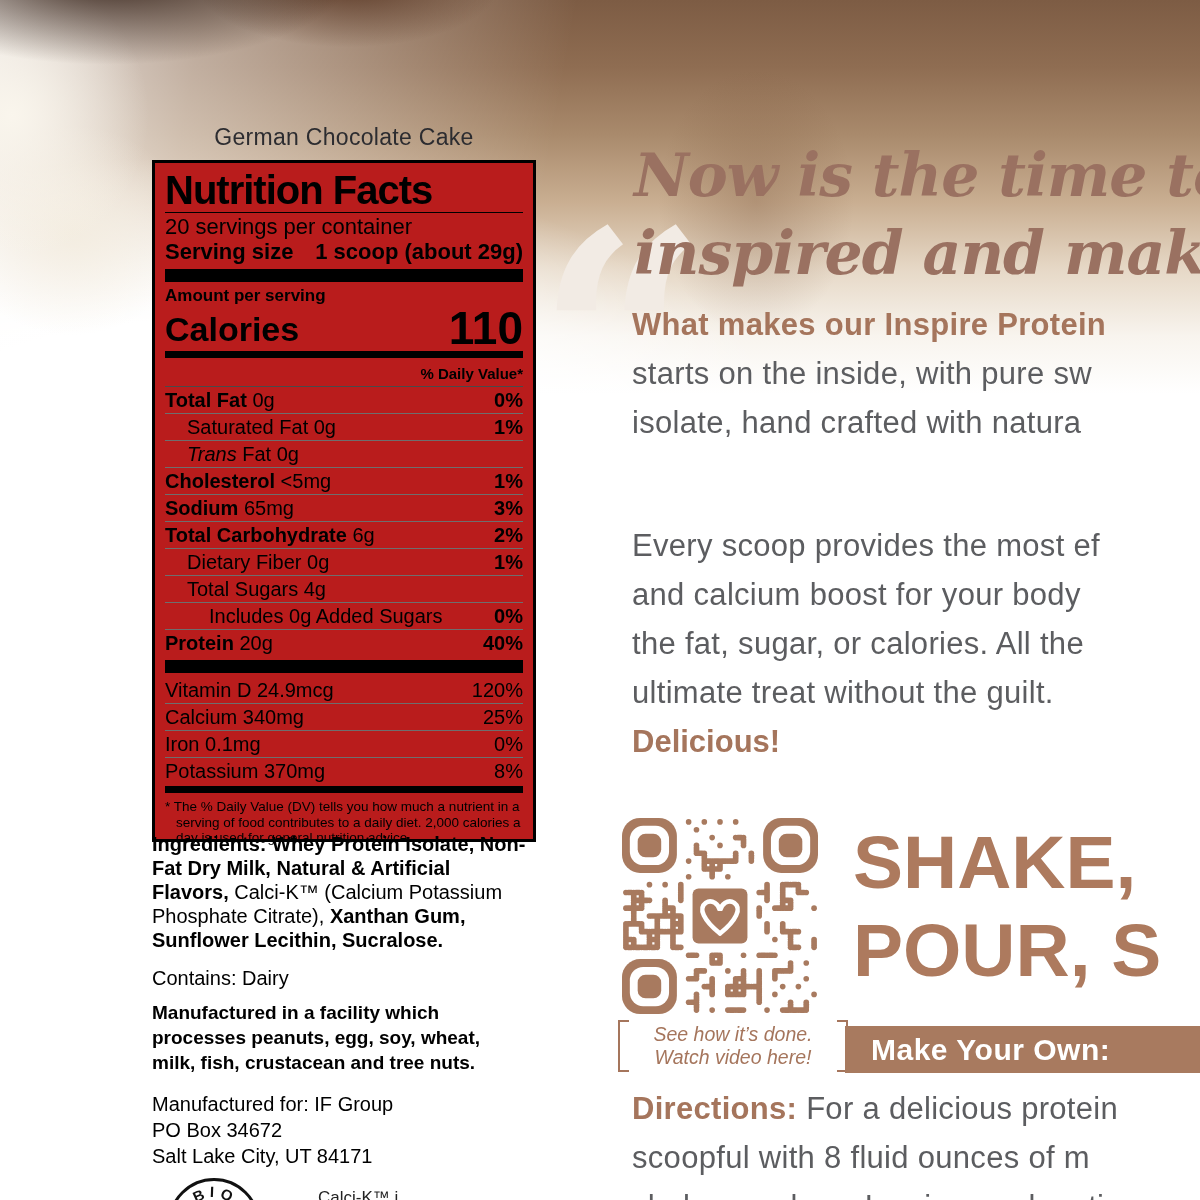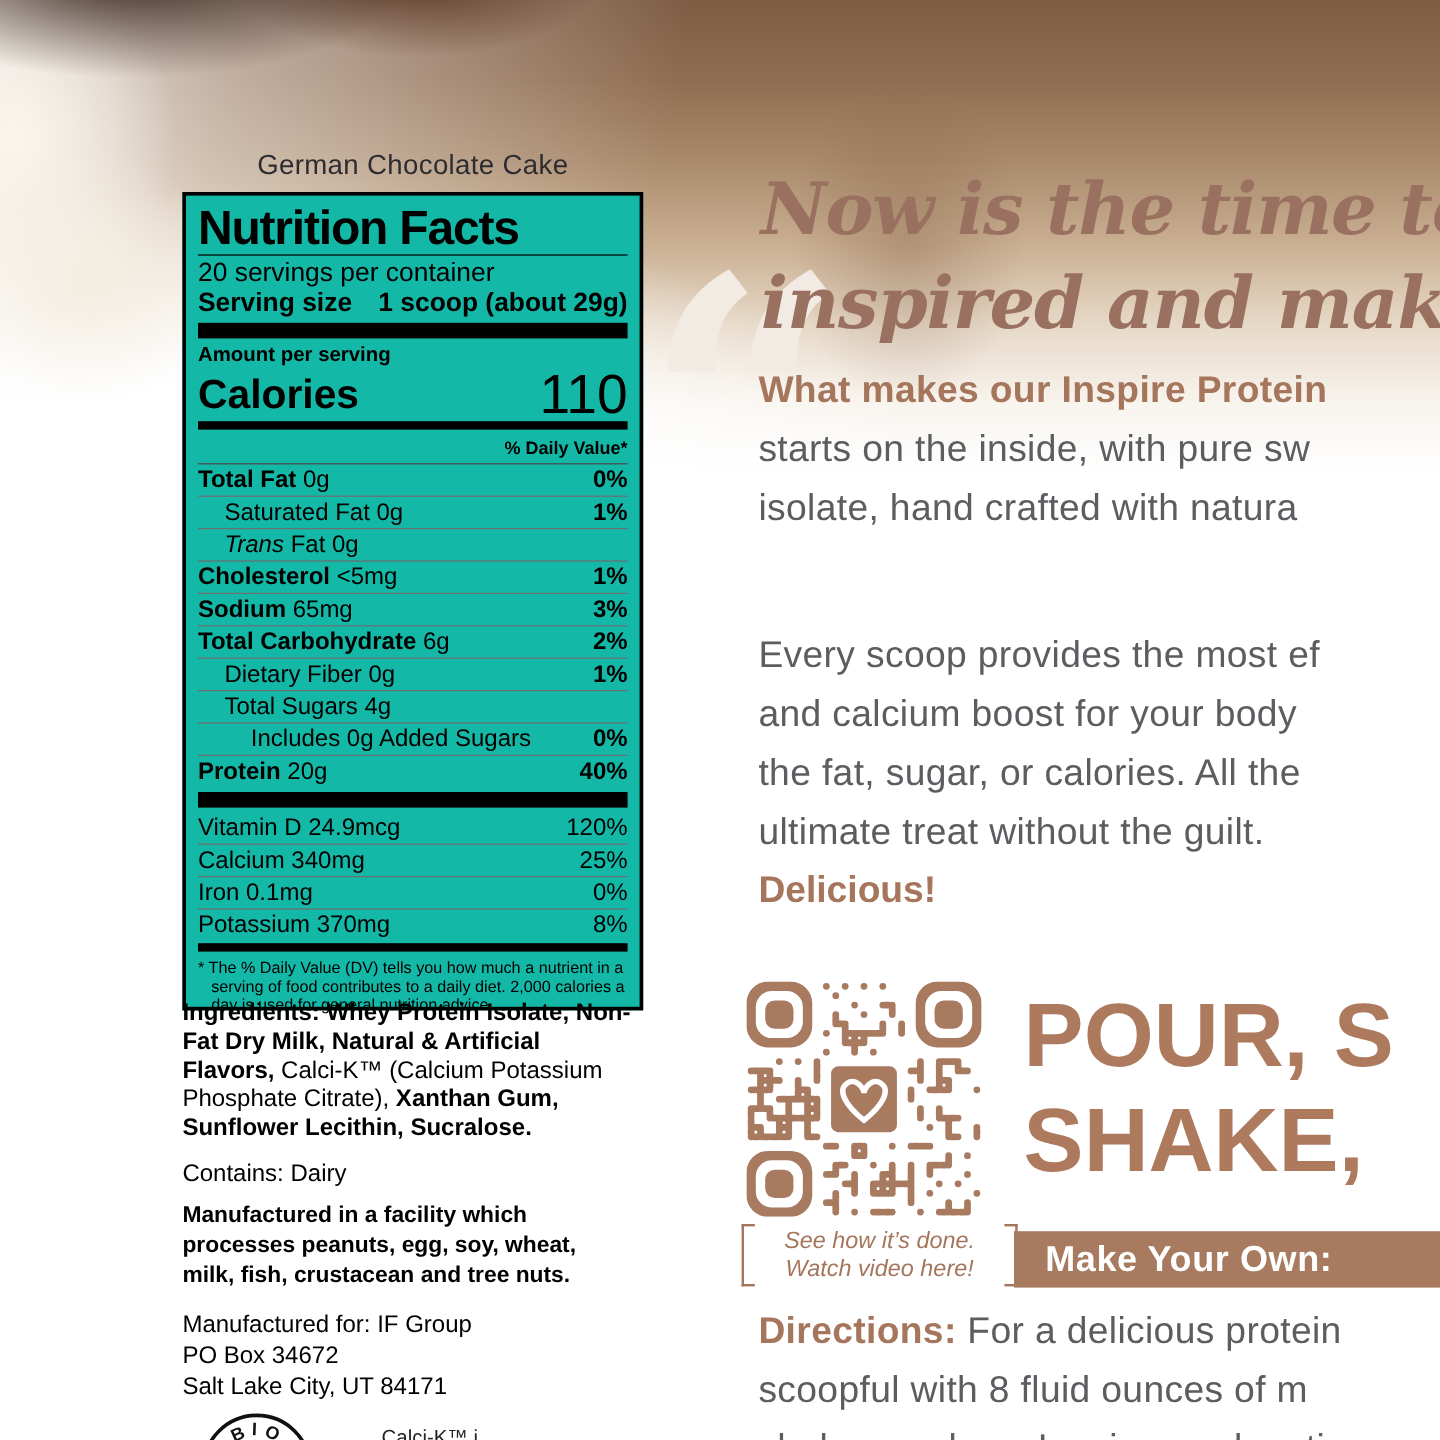--- a/index.html
+++ b/index.html
@@ -15,31 +15,31 @@
       radial-gradient(ellipse 170px 150px at 6% 48%, rgba(243,236,223,.92), rgba(243,236,223,0) 70%),
       radial-gradient(ellipse 140px 190px at 63% 42%, rgba(120,82,55,.30), rgba(120,82,55,0) 70%),
       linear-gradient(100deg, rgba(255,255,255,.85) 0%, rgba(255,255,255,.45) 16%, rgba(255,255,255,0) 45%),
       radial-gradient(ellipse 640px 360px at 16% 108%, #fff 55%, rgba(255,255,255,0) 100%),
       linear-gradient(to bottom,#7d5c44 0%,#8f6d52 14%,#a98a6c 28%,#c9ae91 42%,#e6d8c6 56%,#f8f4ee 70%,#fff 82%);}
 
   
   #flavor-title{position:absolute;left:152px;top:124px;width:384px;text-align:center;
     font-size:23px;font-weight:500;color:#2c2c30;letter-spacing:.3px;}
   #nf-panel{position:absolute;left:152px;top:160px;width:384px;height:682px;box-sizing:border-box;
-    border:3px solid #000;background:#14b8a6;padding:6px 10px 8px;color:#000;}
+    border:3px solid #000;background:#b91c1c;padding:6px 10px 8px;color:#000;}
   .nf-title{font-size:40px;line-height:42px;font-weight:bold;letter-spacing:-1px;
     border-bottom:1px solid #000;padding-bottom:1px;}
   .nf-servings{font-size:22px;line-height:24px;margin-top:2px;}
   .nf-serving-row{display:flex;justify-content:space-between;font-size:22px;line-height:26px;font-weight:bold;}
   .bar13{height:13px;background:#000;margin:4px 0;}
   .bar7{height:7px;background:#000;margin:2px 0;}
   .nf-aps{font-size:17px;line-height:19px;font-weight:bold;}
   .nf-cal-row{display:flex;justify-content:space-between;align-items:flex-end;height:44px;}
   .nf-cal-label{font-size:34px;font-weight:bold;line-height:40px;}
-  .nf-cal-value{font-size:46px;font-weight:normal;line-height:42px;}
+  .nf-cal-value{font-size:46px;font-weight:bold;line-height:42px;}
   .nf-dv-head{font-size:15px;font-weight:bold;text-align:right;padding:5px 0 4px;border-bottom:1px solid #4a4a4a;}
   .nf-row{display:flex;justify-content:space-between;font-size:20px;line-height:24px;padding:1px 0;
     border-bottom:1px solid #6e6e6e;}
   .nf-row:last-child{border-bottom:none;}
   .nf-row .nm{font-weight:bold;}
   .nf-row .dv{font-weight:bold;}
   .nf-vrow{display:flex;justify-content:space-between;font-size:20px;line-height:24px;padding:1px 0;
     border-bottom:1px solid #6e6e6e;}
   .nf-vrow:last-child{border-bottom:none;}
   .nf-foot{font-size:13.5px;line-height:15.5px;padding:4px 0 0 11px;text-indent:-11px;}
@@ -538,22 +538,22 @@
         <rect x="70.56" y="70.56" width="54.879999999999995" height="54.879999999999995" rx="6" fill="#a87a5f"></rect>
         <path d="M98 115.5616 C81.536 102.3904 76.048 90.3168 83.7312 84.8288 C90.3168 80.4384 96.9024 87.024 98 92.512 C99.0976 87.024 105.6832 80.4384 112.2688 84.8288 C119.952 90.3168 114.464 102.3904 98 115.5616" fill="none" stroke="#fff" stroke-width="4.5" stroke-linecap="round"></path>
       </svg>
   </div>
   <div id="qr-caption">
     <div>See how it’s done.</div>
     <div>Watch video here!</div>
   </div>
 
   <div id="pour-block">
+    <div class="pour-line">SHAKE,</div>
     <div class="pour-line">POUR, S</div>
-    <div class="pour-line">SHAKE,</div>
   </div>
 
   <div id="banner">
     <div id="banner-label">Make Your Own:</div>
   </div>
 
   <div id="directions">
     <div class="body-line">
       <span class="lead-brown">Directions:</span><span> For a delicious protein</span>
     </div>

